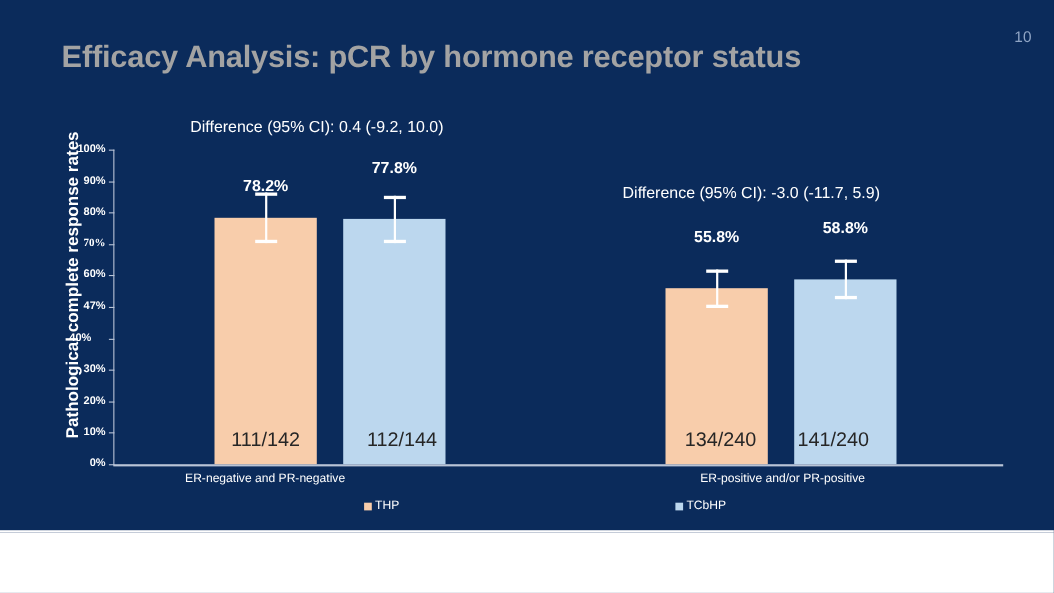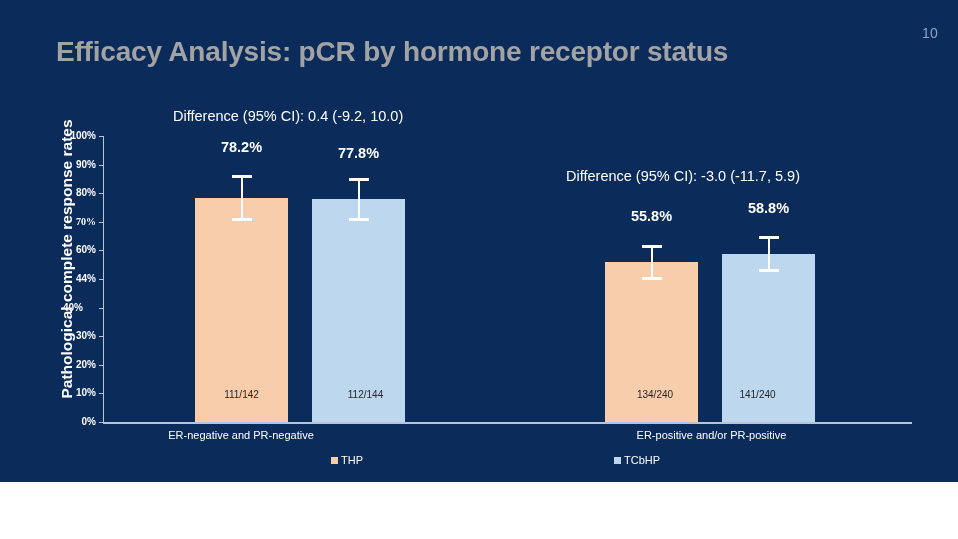--- a/index.html
+++ b/index.html
@@ -106,21 +106,21 @@
     position: absolute;
     text-align: center;
     font-size: 14.5px;
     font-weight: bold;
     color: #ffffff;
     white-space: nowrap;
   }
   .bar-count-label {
     position: absolute;
     text-align: center;
-    font-size: 10px;
+    font-size: 18px;
     color: #262626;
     white-space: nowrap;
   }
   
   .errbar-line {
     position: absolute;
     width: 2px;
     background: #ffffff;
   }
   .errbar-cap {
@@ -199,40 +199,40 @@
         <div class="y-tick-label" style="left: 50px; top: 130px;">100%</div>
         <div class="y-tick-mark" style="left: 99px; top: 136px;"></div>
         <div class="y-tick-label" style="left: 50px; top: 158.6px;">90%</div>
         <div class="y-tick-mark" style="left: 99px; top: 165px;"></div>
         <div class="y-tick-label" style="left: 50px; top: 187.2px;">80%</div>
         <div class="y-tick-mark" style="left: 99px; top: 193px;"></div>
         <div class="y-tick-label" style="left: 50px; top: 215.8px; font-family: Liberation Serif, serif;">70%</div>
         <div class="y-tick-mark" style="left: 99px; top: 222px;"></div>
         <div class="y-tick-label" style="left: 50px; top: 244.4px;">60%</div>
         <div class="y-tick-mark" style="left: 99px; top: 250px;"></div>
-        <div class="y-tick-label" style="left: 50px; top: 273px;">44%</div>
+        <div class="y-tick-label" style="left: 50px; top: 273px;">47%</div>
         <div class="y-tick-mark" style="left: 99px; top: 279px;"></div>
         <div class="y-tick-label" style="left: 50px; top: 301.6px; text-align: center;">40%</div>
         <div class="y-tick-mark" style="left: 99px; top: 308px;"></div>
         <div class="y-tick-label" style="left: 50px; top: 330.2px;">30%</div>
         <div class="y-tick-mark" style="left: 99px; top: 336px;"></div>
         <div class="y-tick-label" style="left: 50px; top: 358.8px;">20%</div>
         <div class="y-tick-mark" style="left: 99px; top: 365px;"></div>
         <div class="y-tick-label" style="left: 50px; top: 387.4px;">10%</div>
         <div class="y-tick-mark" style="left: 99px; top: 393px;"></div>
         <div class="y-tick-label" style="left: 50px; top: 416px;">0%</div>
         <div class="y-tick-mark" style="left: 99px; top: 422px;"></div>
       </div>
 
     <div id="annotation-0" class="difference-note" style="left:173px; top:108px;">Difference (95% CI): 0.4 (-9.2, 10.0)</div>
     <div id="annotation-1" class="difference-note" style="left:566px; top:168px;">Difference (95% CI): -3.0 (-11.7, 5.9)</div>
 
     <div id="bars-layer">
         <div class="bar thp" style="left: 195px; top: 198.348px; width: 93px; height: 223.652px;"></div>
-        <div class="bar-value-label" style="left: 195px; width: 93px; top: 139px;">78.2%</div>
+        <div class="bar-value-label" style="left: 195px; width: 93px; top: 162px;">78.2%</div>
         <div class="bar-count-label" style="left: 195px; width: 93px; top: 389px;">111/142</div>
         <div class="errbar-line" style="left: 240.5px; top: 175.468px; height: 45.76px;"></div>
         <div class="errbar-cap" style="left: 231.5px; top: 175.468px;"></div>
         <div class="errbar-cap" style="left: 231.5px; top: 218.228px;"></div>
         <div class="bar tcbhp" style="left: 312px; top: 199.492px; width: 93px; height: 222.508px;"></div>
         <div class="bar-value-label" style="left: 312px; width: 93px; top: 145.492px;">77.8%</div>
         <div class="bar-count-label" style="left: 312px; width: 107px; top: 389px;">112/144</div>
         <div class="errbar-line" style="left: 357.5px; top: 177.756px; height: 43.472px;"></div>
         <div class="errbar-cap" style="left: 348.5px; top: 177.756px;"></div>
         <div class="errbar-cap" style="left: 348.5px; top: 218.228px;"></div>

